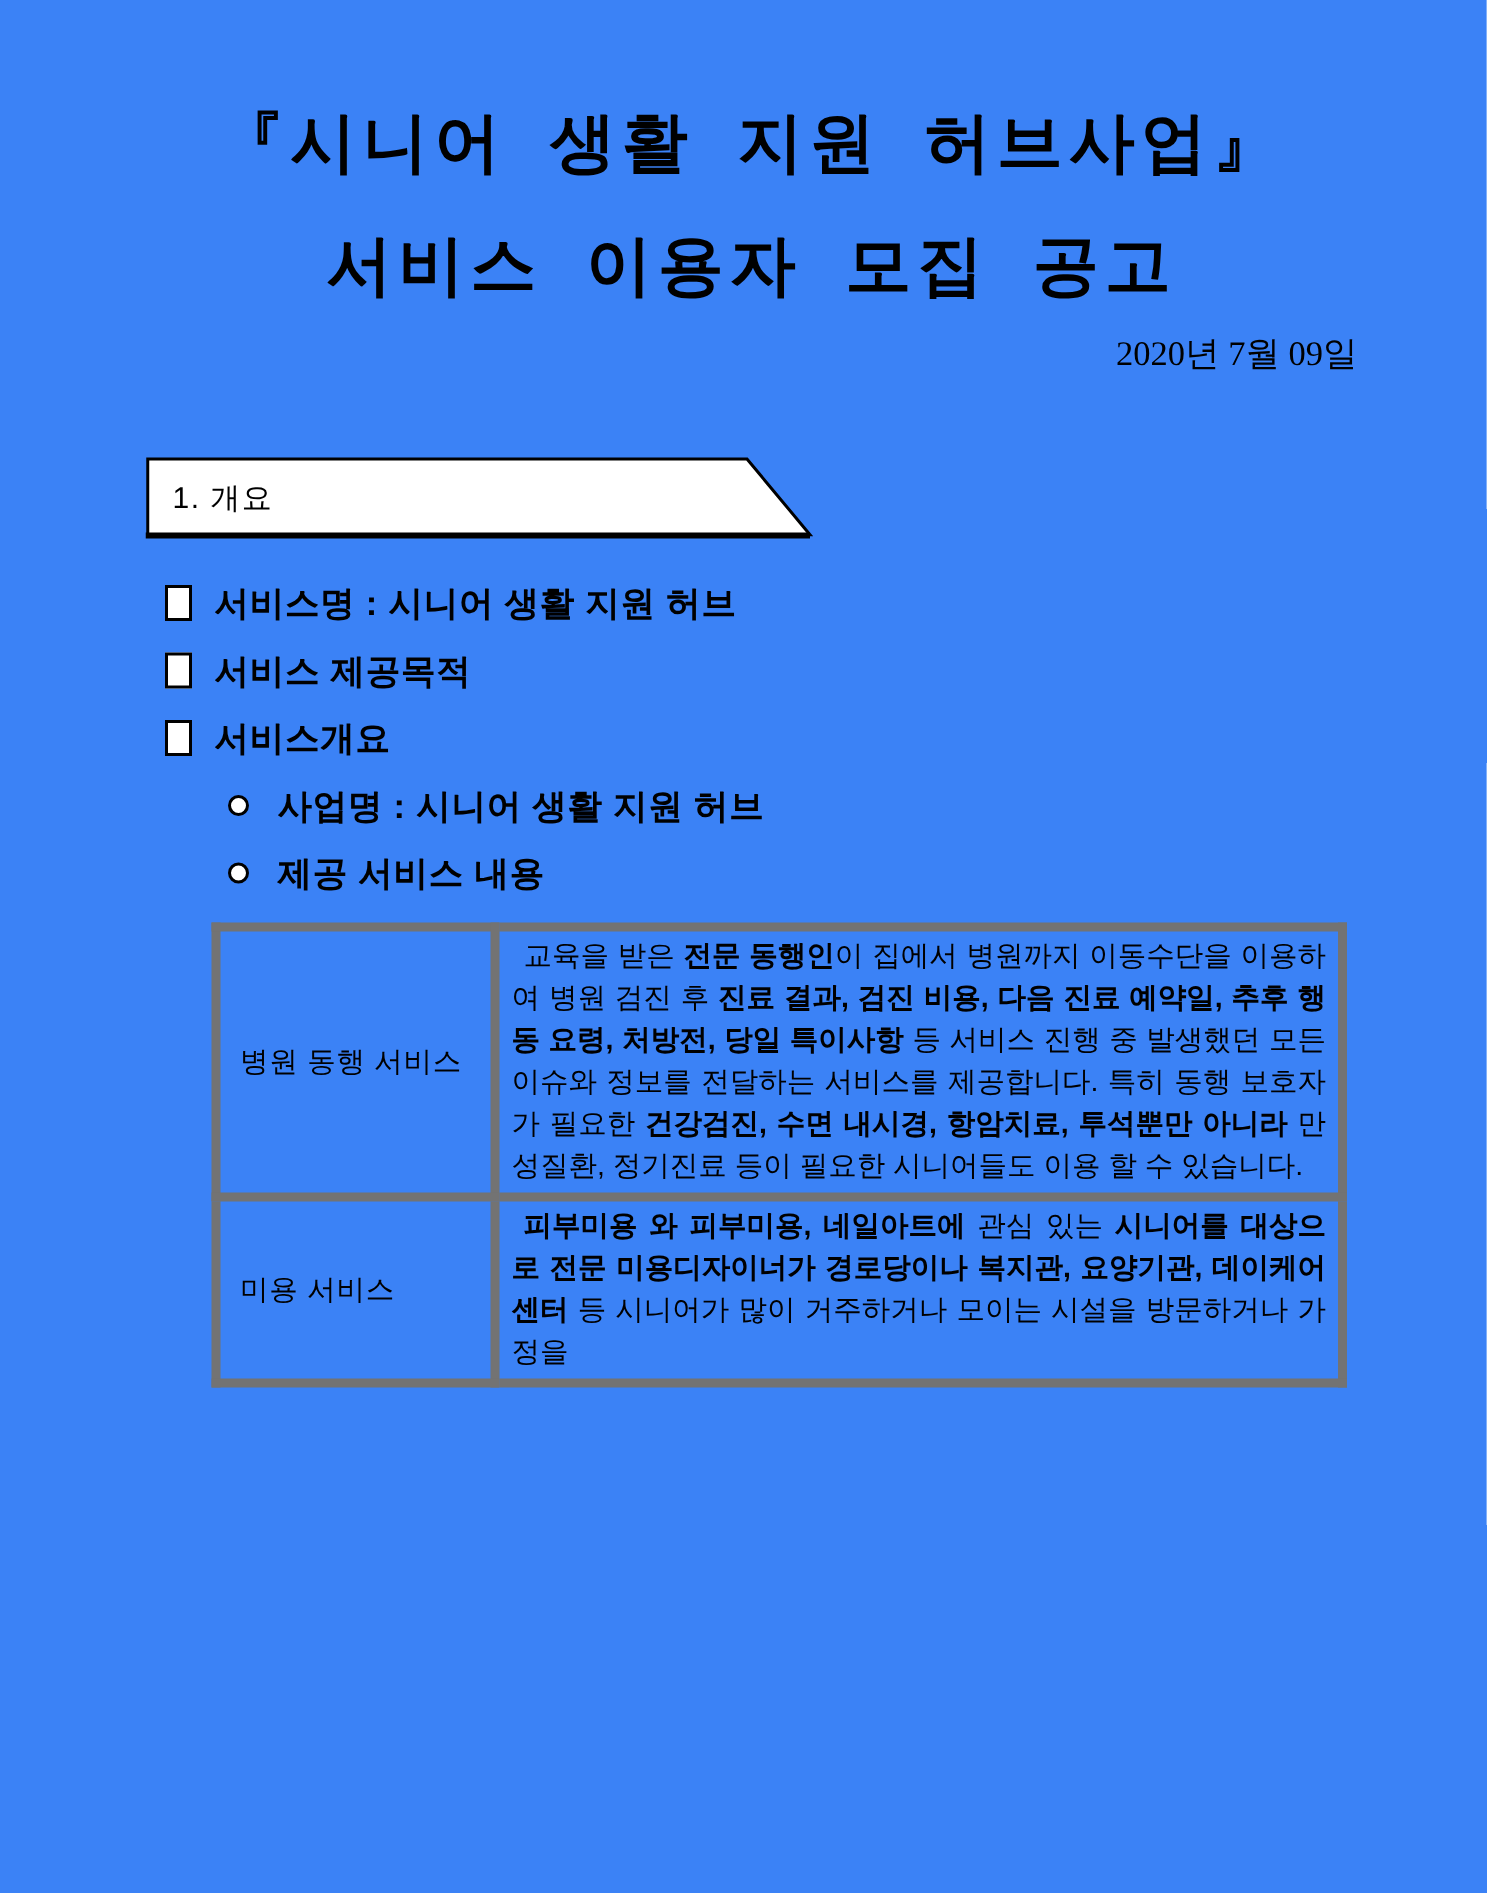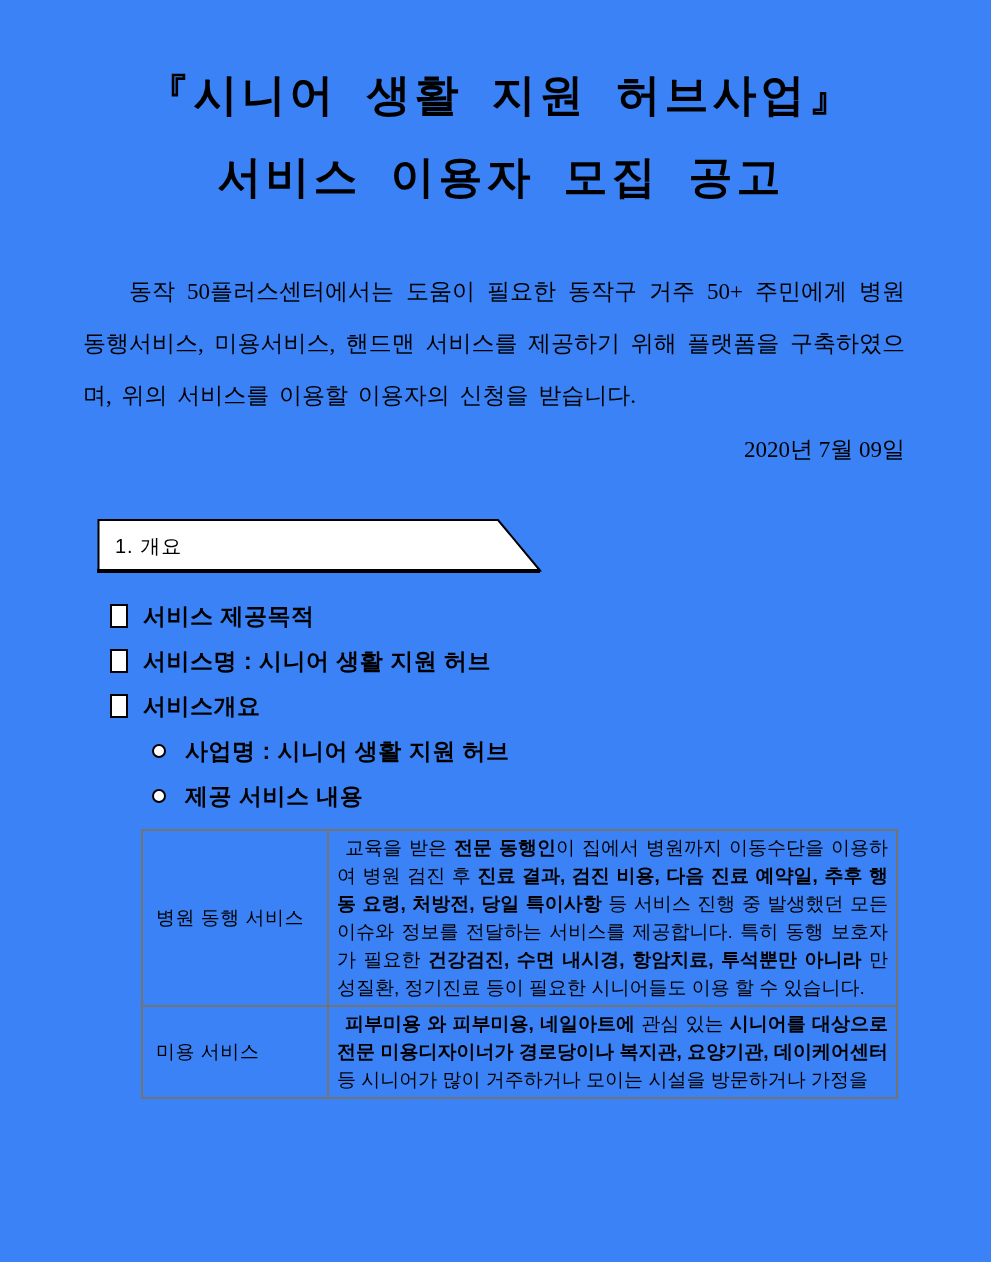--- a/index.html
+++ b/index.html
@@ -100,21 +100,21 @@
 
   
   .service-table {
     margin-top: 10px;
     margin-left: 44px;
     width: 757px;
     border-collapse: collapse;
     table-layout: fixed;
   }
   .service-table td {
-    border: 2px solid #737373;
+    border: 6px solid #737373;
     vertical-align: middle;
   }
   .service-table td.label-cell {
     width: 186px;
     padding: 4px 6px 4px 13px;
     font-size: 19px;
     font-weight: normal;
     letter-spacing: 0.5px;
     margin-top: 38px;
   }
@@ -130,35 +130,34 @@
 </head>
 <body>
 
 <div class="page">
 
   <div class="title-block">
     <div class="title-line">『시니어 생활 지원 허브사업』</div>
     <div class="title-line second">서비스 이용자 모집 공고</div>
   </div>
 
-  <p class="intro">동작 50플러스센터에서는 도움이 필요한 동작구 거주 50+ 주민에게 병원동행서비스, 미용서비스, 핸드맨 서비스를 제공하기 위해 플랫폼을 구축하였으며, 위의 서비스를 이용할 이용자의 신청을 받습니다.</p>
 
   <div class="date-line">2020년 7월 09일</div>
 
   <div class="section-banner">
     <svg width="445" height="56" viewBox="0 0 445 56">
       <polygon points="1.5,2 401,2 443,52.5 1.5,52.5" fill="#ffffff" stroke="#000000" stroke-width="2"></polygon>
       <line x1="0" y1="53" x2="443" y2="53" stroke="#000000" stroke-width="4"></line>
     </svg>
     <span class="banner-label">1. 개요</span>
   </div>
 
   <div class="outline-list">
+      <div class="list-item lvl1"><span class="bullet-square"></span><span>서비스명 : 시니어 생활 지원 허브</span></div>
       <div class="list-item lvl1"><span class="bullet-square"></span><span>서비스 제공목적</span></div>
-      <div class="list-item lvl1"><span class="bullet-square"></span><span>서비스명 : 시니어 생활 지원 허브</span></div>
       <div class="list-item lvl1"><span class="bullet-square"></span><span>서비스개요</span></div>
       <div class="list-item lvl2"><span class="bullet-circle"></span><span>사업명 : 시니어 생활 지원 허브</span></div>
       <div class="list-item lvl2"><span class="bullet-circle"></span><span>제공 서비스 내용</span></div>
     </div>
 
   <table class="service-table">
     <tbody>
         <tr>
           <td class="label-cell">병원 동행 서비스</td>
           <td class="content-cell"><span>교육을 받은 </span><b>전문 동행인</b><span>이 집에서 병원까지 이동수단을 이용하여 병원 검진 후 </span><b>진료 결과, 검진 비용, 다음 진료 예약일, 추후 행동 요령, 처방전, 당일 특이사항</b><span> 등 서비스 진행 중 발생했던 모든 이슈와 정보를 전달하는 서비스를 제공합니다. 특히 동행 보호자가 필요한 </span><b>건강검진, 수면 내시경, 항암치료, 투석뿐만 아니라</b><span> 만성질환, 정기진료 등이 필요한 시니어들도 이용 할 수 있습니다.</span></td>

